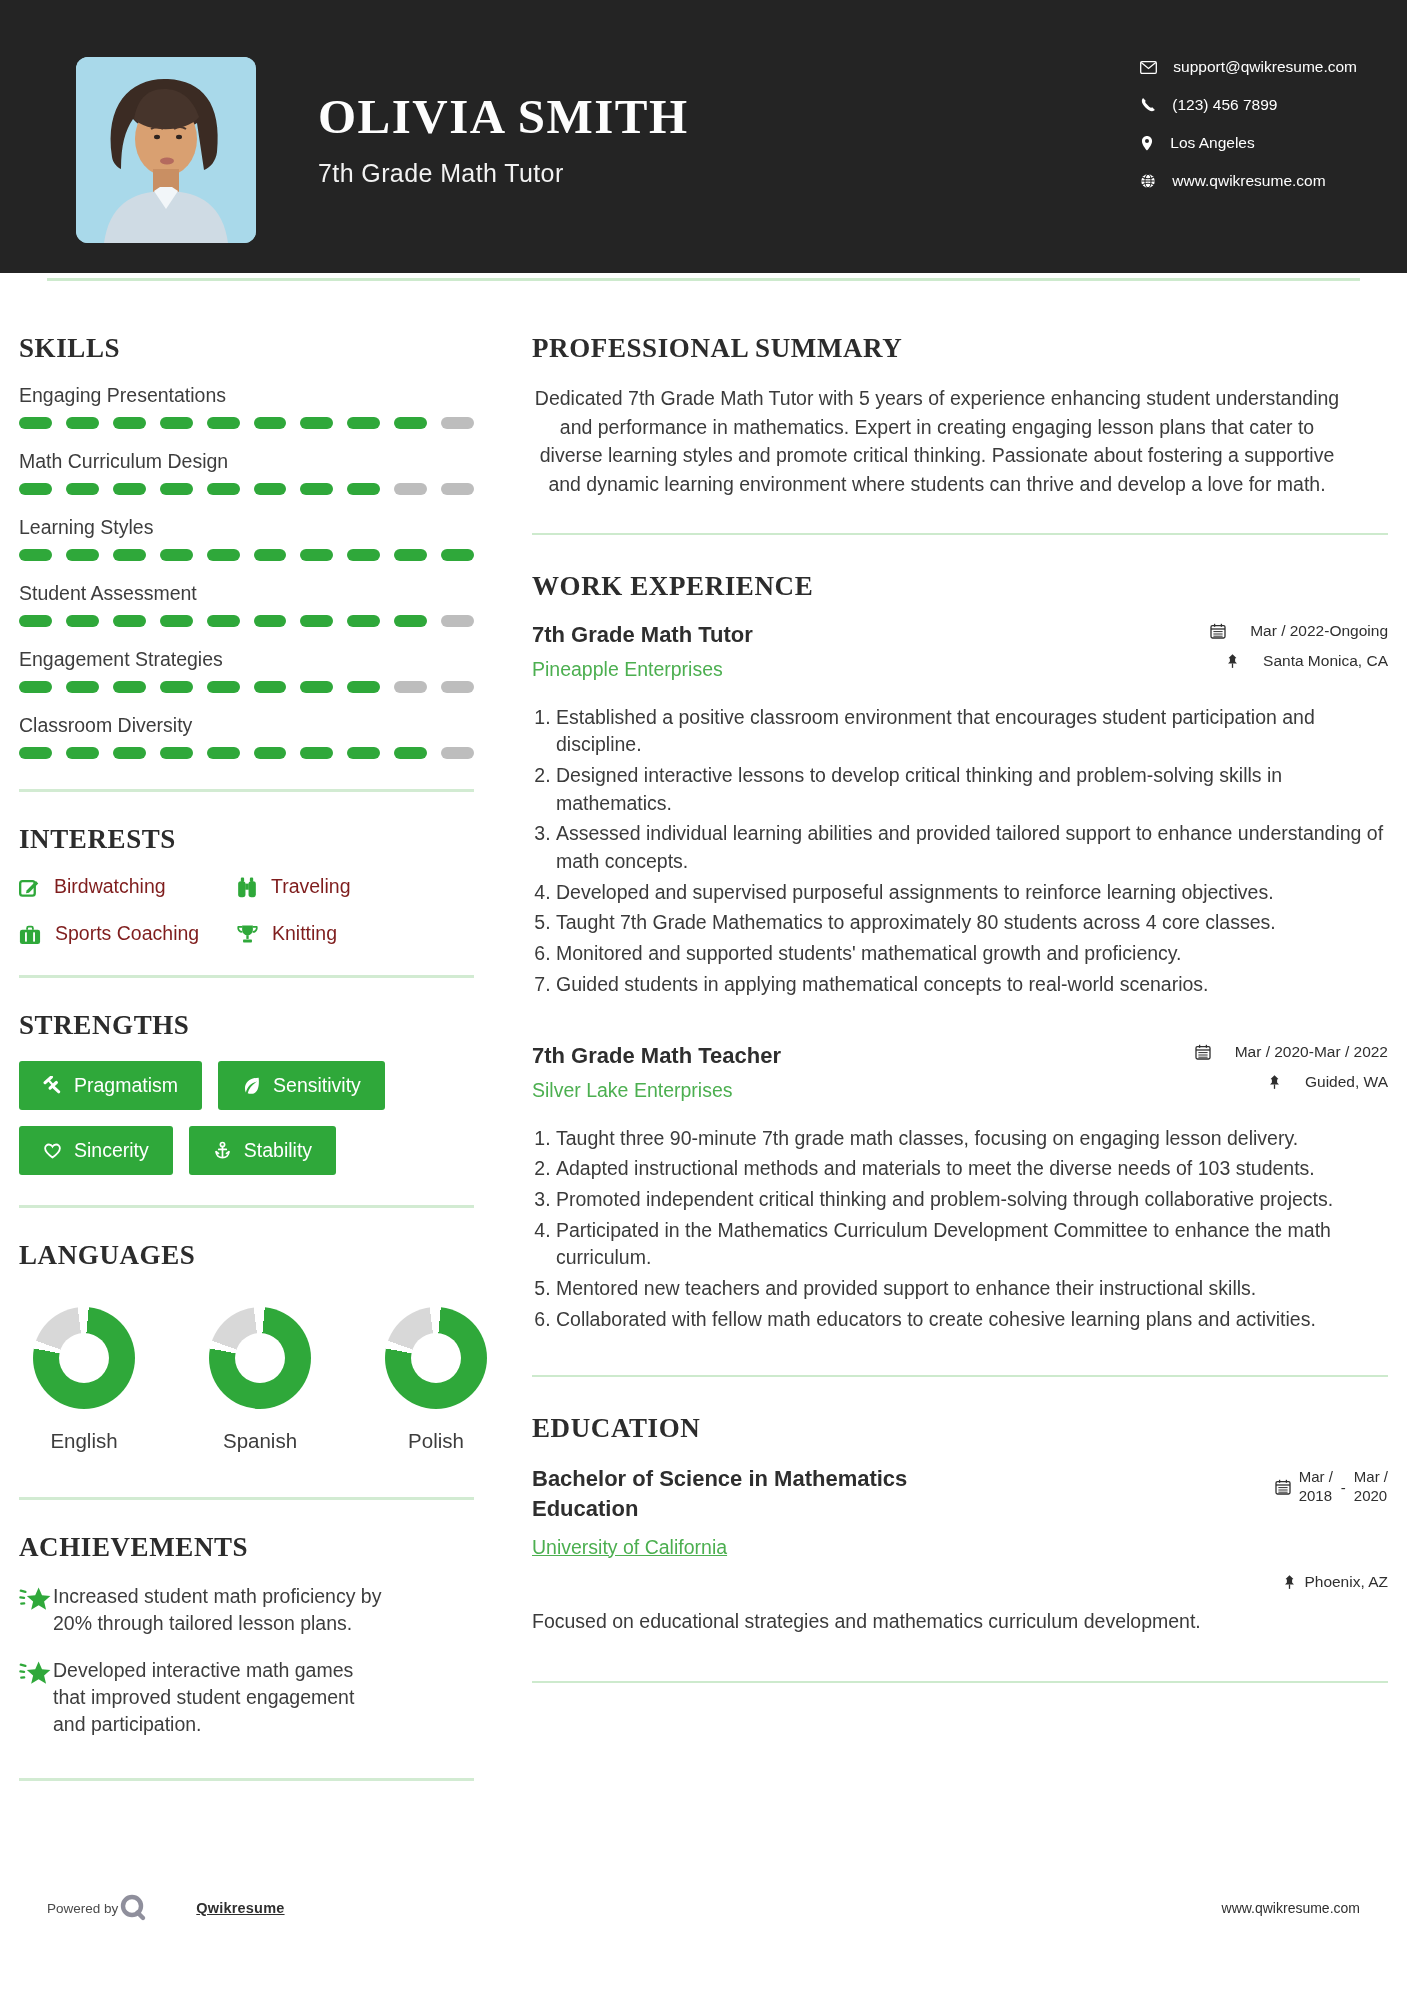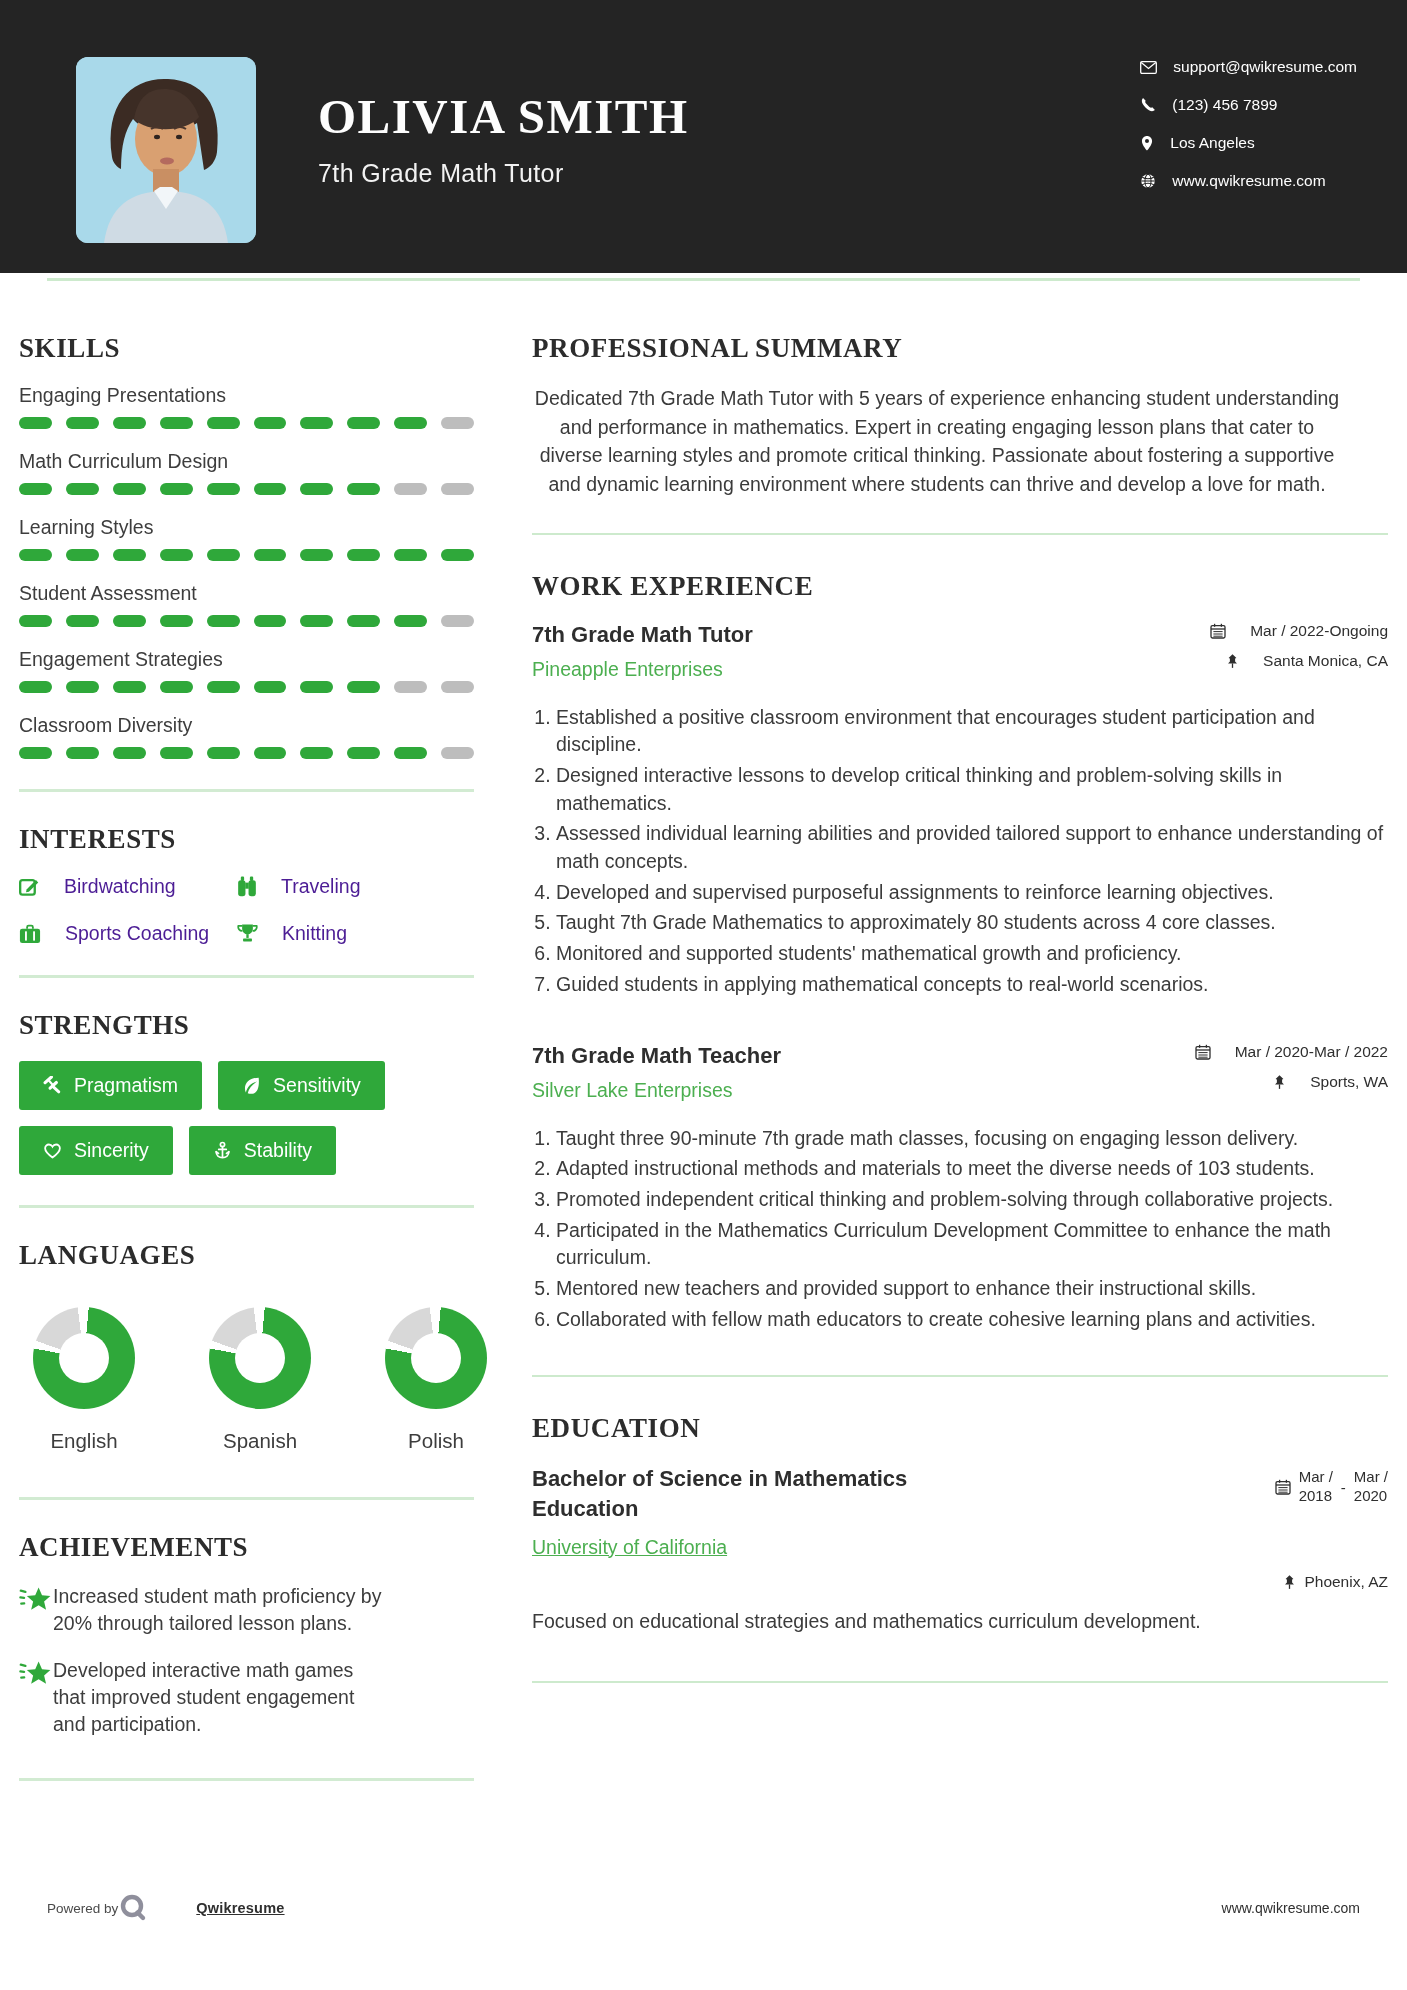--- a/index.html
+++ b/index.html
@@ -30,21 +30,21 @@
   
   .skill { margin-bottom:21px; }
   .skill-label { font-size:19.5px; color:#3d3d3d; margin-bottom:10px; }
   .skill-bar { display:flex; gap:14px; }
   .seg { flex:1; height:12px; border-radius:6px; }
   .seg.on { background:#2fa83a; }
   .seg.off { background:#bdbdbd; }
 
   
   .interests-grid { display:grid; grid-template-columns: 218px 1fr; row-gap:24px; }
-  .interest { display:flex; align-items:center; gap:24px; font-size:19.5px; color:#4c1d95; }
+  .interest { display:flex; align-items:flex-end; gap:14px; font-size:19.5px; color:#7f1d1d; }
   .interest svg { flex:none; }
 
   
   .strengths-wrap { display:flex; flex-wrap:wrap; gap:16px; }
   .chip { display:flex; align-items:center; gap:12px; background:#2fa83a; color:#fff; font-size:19.5px; padding:13px 24px; border-radius:3px; }
 
   
   .langs { display:flex; gap:74px; padding-left:14px; margin-top:36px; }
   .lang { display:flex; flex-direction:column; align-items:center; }
   .donut { width:102px; height:102px; border-radius:50%; position:relative; }
@@ -448,21 +448,21 @@
                     <line x1="3.4" y1="13.2" x2="12.6" y2="13.2"></line>
                   </g>
                 </svg>
               <span>Mar / 2020-Mar / 2022</span>
             </div>
             <div class="meta-row">
               <svg width="13" height="16" viewBox="0 0 14 16">
                   <path d="M7 0.6 L11.2 4.8 L9.8 5.3 L9.8 8.6 L11.8 10.6 L2.2 10.6 L4.2 8.6 L4.2 5.3 L2.8 4.8 Z" fill="#2f2f2f"></path>
                   <line x1="7" y1="10.6" x2="7" y2="15.4" stroke="#2f2f2f" stroke-width="1.4"></line>
                 </svg>
-              <span>Sports, WA</span>
+              <span>Guided, WA</span>
             </div>
           </div>
         </div>
         <ol>
           <li>Taught three 90-minute 7th grade math classes, focusing on engaging lesson delivery.</li>
           <li>Adapted instructional methods and materials to meet the diverse needs of 103 students.</li>
           <li>Promoted independent critical thinking and problem-solving through collaborative projects.</li>
           <li>Participated in the Mathematics Curriculum Development Committee to enhance the math curriculum.</li>
           <li>Mentored new teachers and provided support to enhance their instructional skills.</li>
           <li>Collaborated with fellow math educators to create cohesive learning plans and activities.</li>

